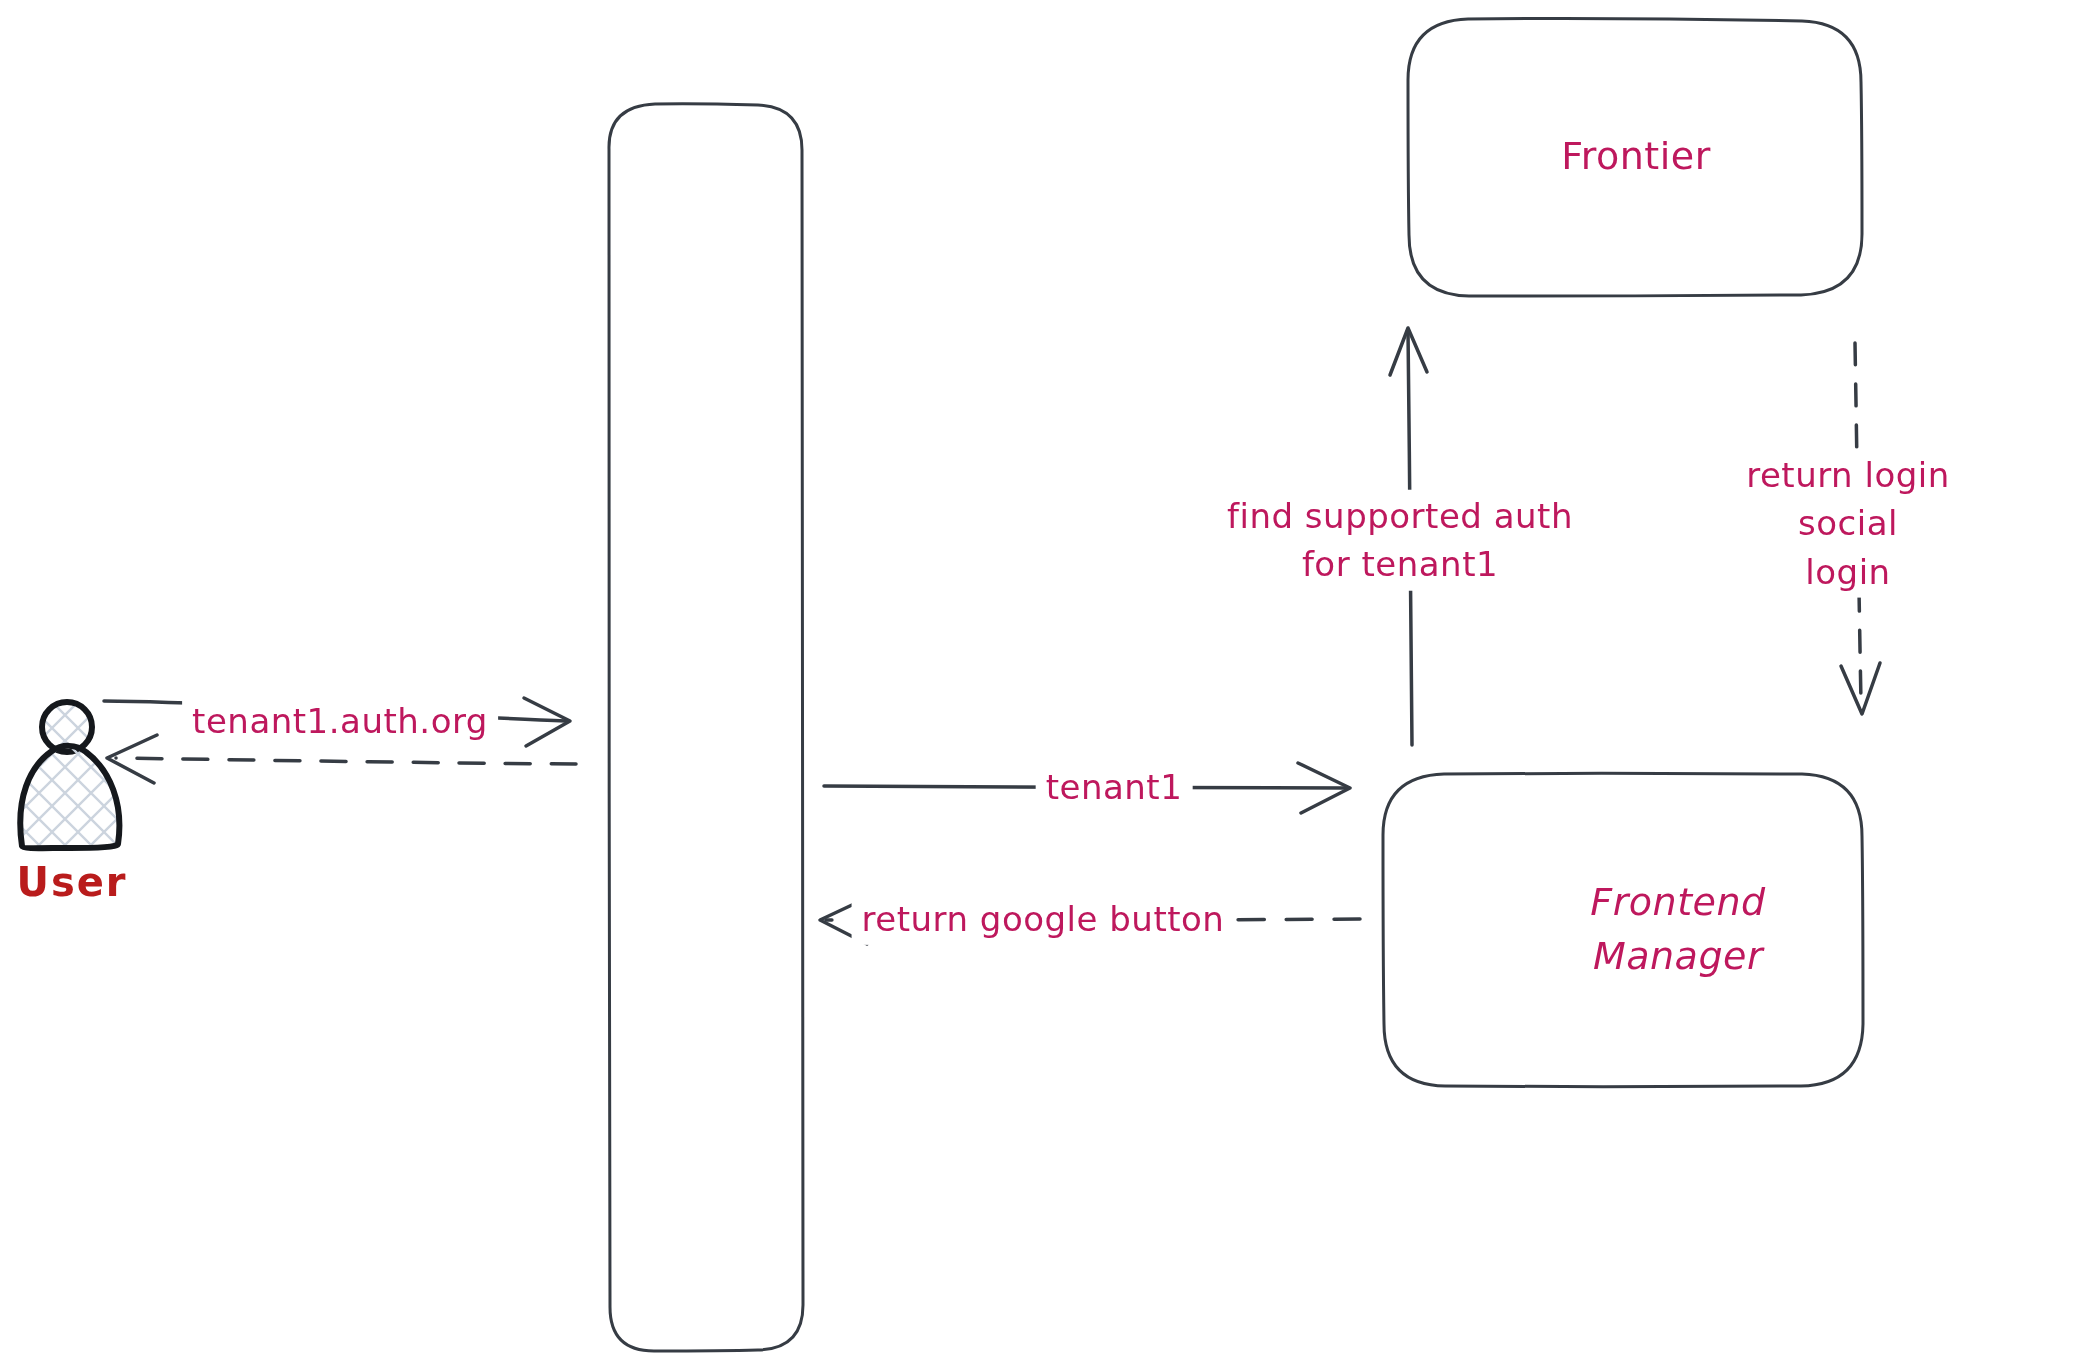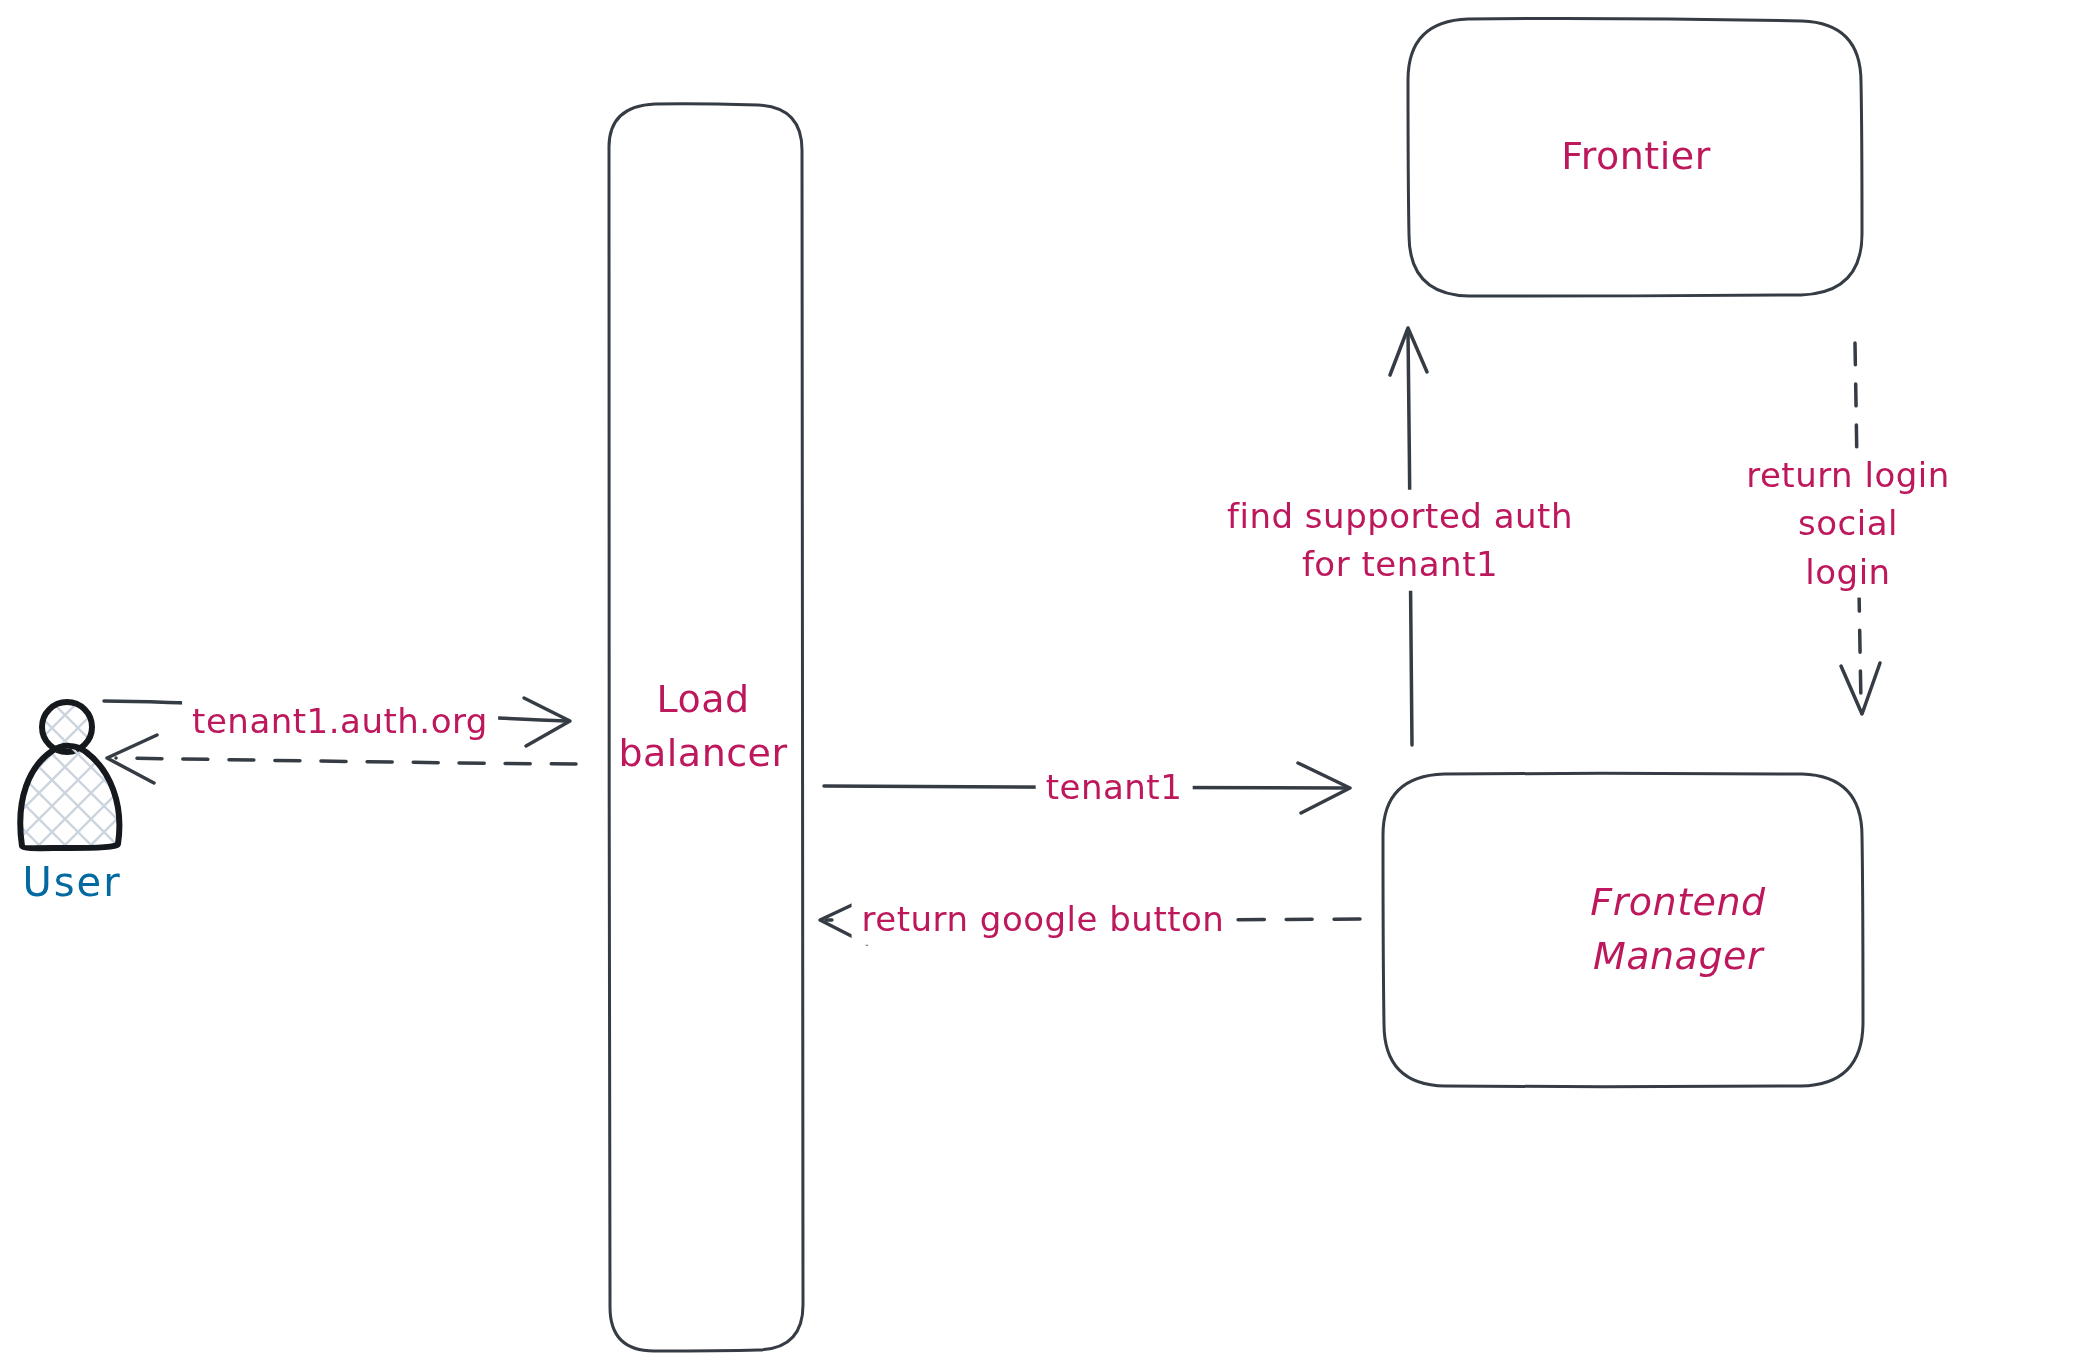--- a/index.html
+++ b/index.html
@@ -31,23 +31,23 @@
     white-space: pre-line;
     text-align: center;
     padding: 2px 10px;
     user-select: none;
   }
   .lbl.node-label {
     font-size: 38px;
     padding: 0 6px;
   }
   .lbl.user-label {
-    color: #0369a1;
+    color: #b91c1c;
     font-size: 40px;
-    font-weight: normal;
+    font-weight: bold;
     letter-spacing: 2px;
     background: transparent;
   }
 </style>
 </head>
 <body>
 
 <div class="canvas">
 
   <svg width="2083" height="1372" viewBox="0 0 2083 1372">
@@ -92,22 +92,20 @@
       <path d="M1412 745 C1410 620 1410 470 1408 330"></path>
       <path d="M1390 375 L1408 328 L1427 372"></path>
     </g>
 
     <g stroke="#363c44" stroke-width="3.5" fill="none" stroke-linecap="round" stroke-linejoin="round">
       <path d="M1855 343 C1857 460 1859 600 1861 702" stroke-dasharray="22 19"></path>
       <path d="M1841 666 L1862 714 L1880 663"></path>
     </g>
   </svg>
 
-  <div class="lbl node-label" style="left:703px; top:727px;">Load
-balancer</div>
 
   <div class="lbl node-label" style="left:1636px; top:157px;">Frontier</div>
 
   <div class="lbl node-label" style="left:1678px; top:930px;font-style:italic;">Frontend
 Manager</div>
 
   <div class="lbl user-label" style="left:72px; top:882px;">User</div>
 
   <div class="lbl" style="left:340px; top:721px;">tenant1.auth.org</div>
 

